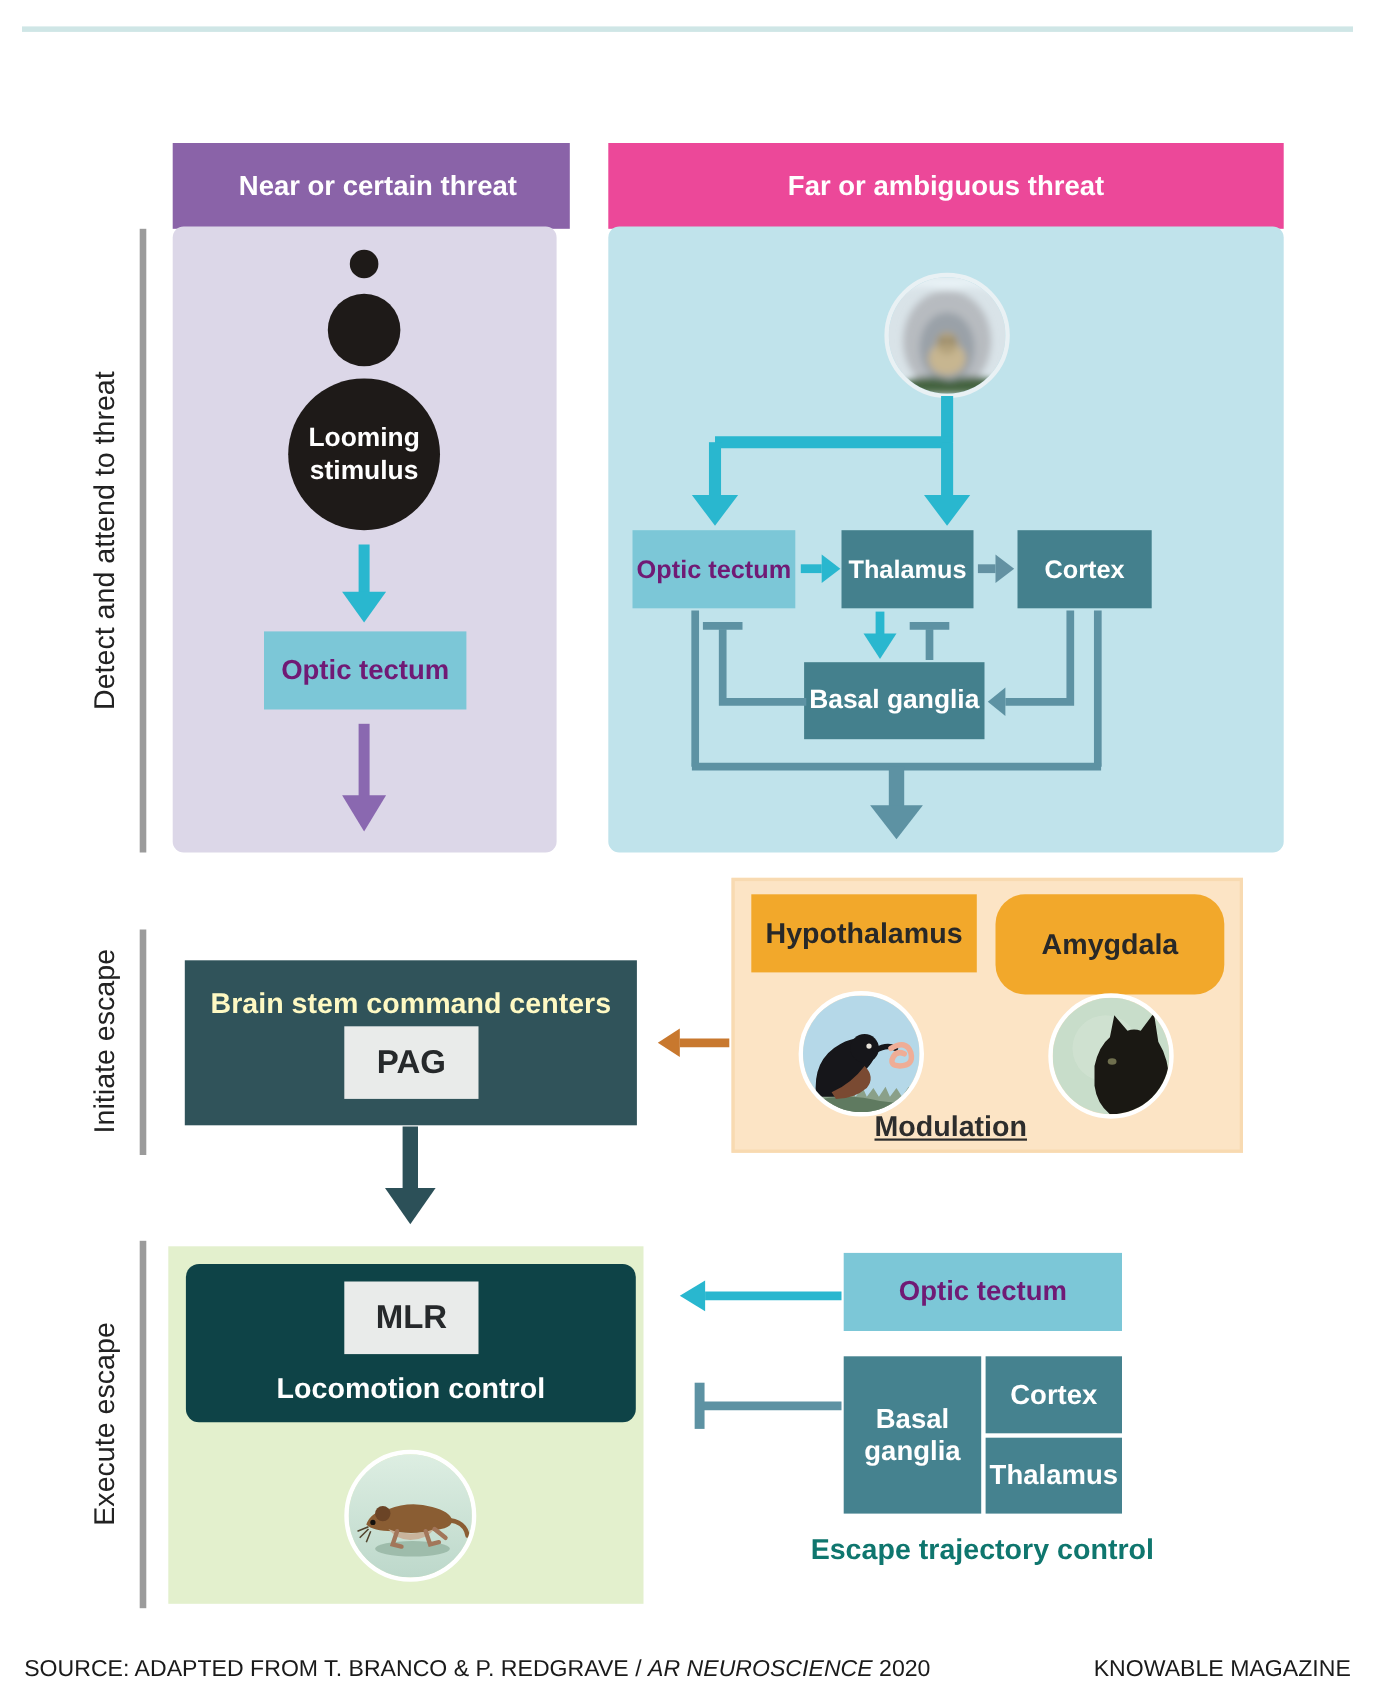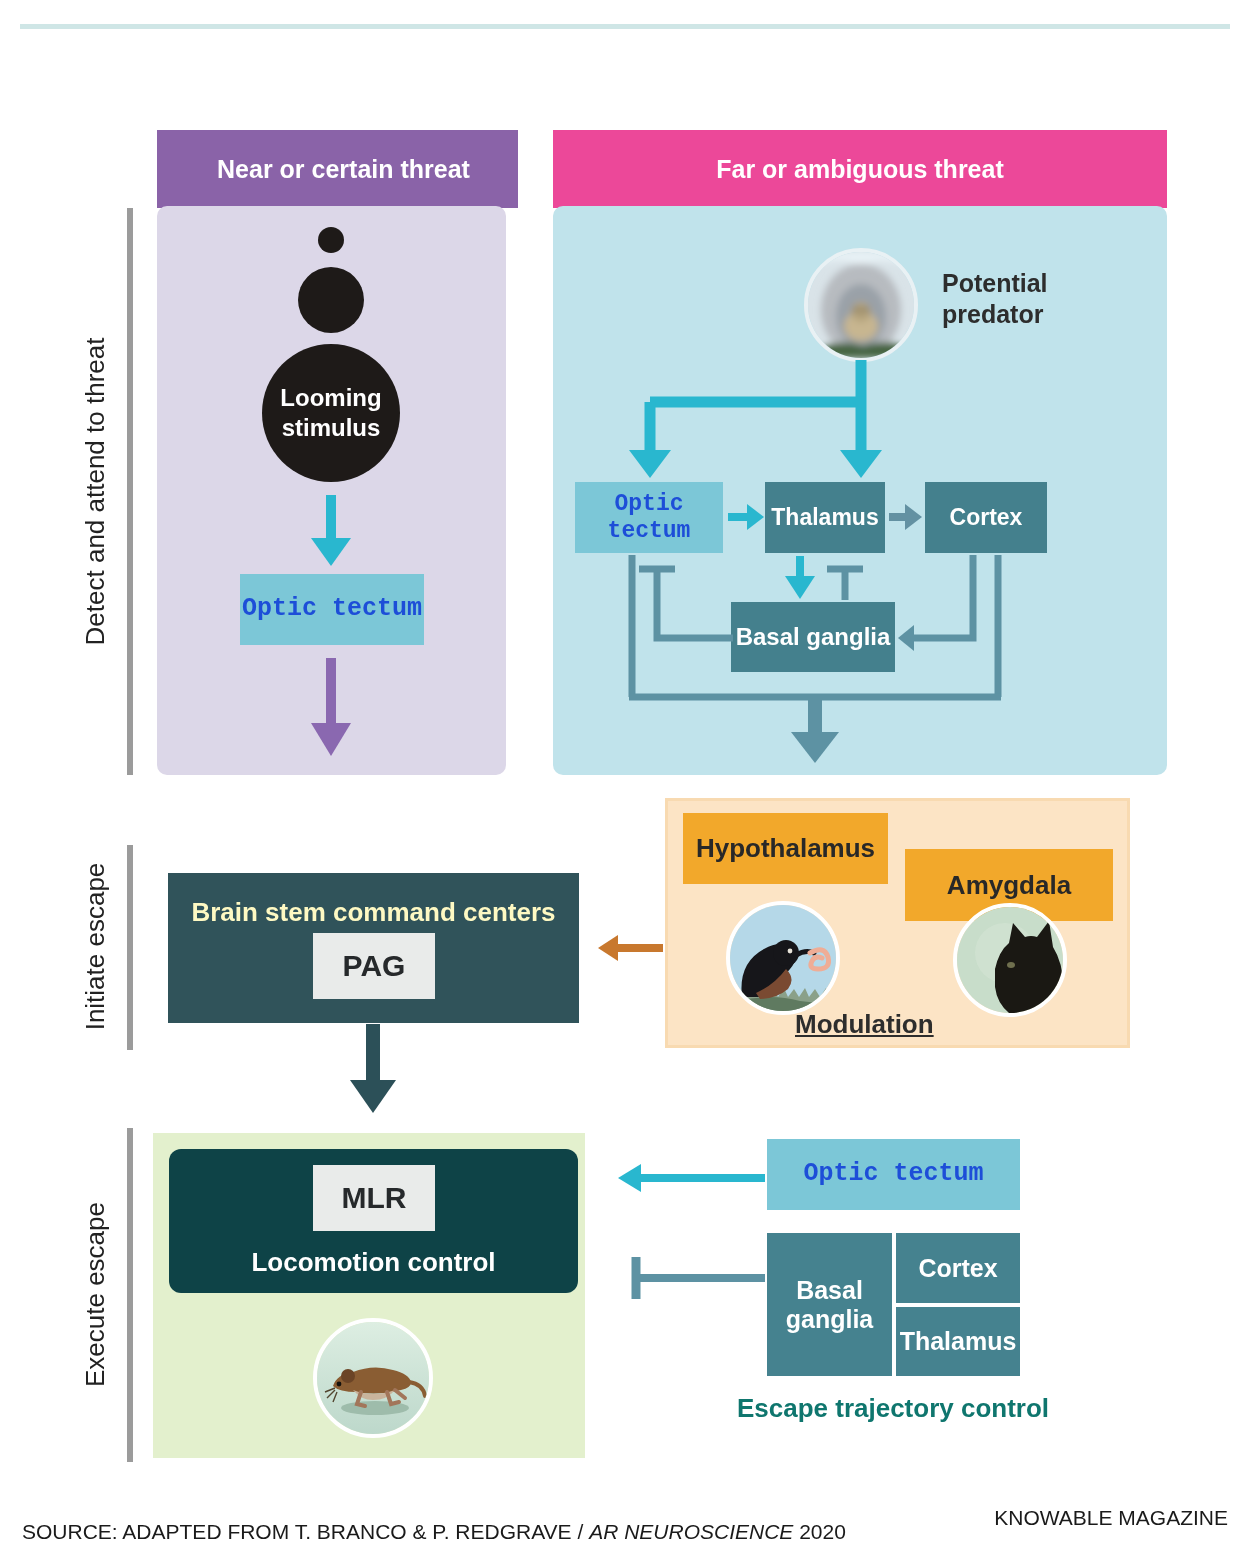--- a/index.html
+++ b/index.html
@@ -18,21 +18,21 @@
   .panel-header{position:absolute;height:78px;display:flex;align-items:center;justify-content:center;
     color:#ffffff;font-size:25px;font-weight:bold;}
   .panel-body{position:absolute;border-radius:10px;}
   .purple-h{background:#8a63a8;}
   .teal-h{background:#ec4899;}
   .purple-b{background:#dcd7e8;}
   .blue-b{background:#c0e3eb;}
 
   .node{position:absolute;display:flex;align-items:center;justify-content:center;text-align:center;
     font-weight:bold;line-height:1.15;}
-  .node.light{background:#7cc7d7;color:#1d4ed8;font-family:Liberation Mono, monospace;}
+  .node.light{background:#7cc7d7;color:#701a75;}
   .node.dark{background:#44808d;color:#ffffff;}
   .node.dark2{background:#45828f;color:#ffffff;}
 
   .circle{position:absolute;border-radius:50%;}
   .black-dot{background:#1e1a18;}
   .loom-text{color:#ffffff;font-size:24px;font-weight:bold;text-align:center;line-height:1.25;}
 
   .photo{position:absolute;border-radius:50%;overflow:hidden;border:4px solid #ffffff;box-sizing:border-box;}
   .photo svg{display:block;}
   .caption{position:absolute;font-size:25px;font-weight:bold;color:#2d2d2d;line-height:1.25;}
@@ -95,35 +95,34 @@
         <ellipse cx="53" cy="58" rx="40" ry="46" fill="#b7bbc0"></ellipse>
         <ellipse cx="53" cy="64" rx="25" ry="32" fill="#9aa1a8"></ellipse>
         <ellipse cx="53" cy="74" rx="17" ry="15" fill="#c7b690"></ellipse>
         <circle cx="53" cy="60" r="10" fill="#b3a27c"></circle>
         <circle cx="49" cy="58" r="2" fill="#4a4236"></circle>
         <circle cx="57" cy="58" r="2" fill="#4a4236"></circle>
         <path d="M10,98 Q30,86 55,94 Q80,86 100,96 L106,106 L0,106 Z" fill="#44633f"></path>
       </g>
     </svg>
   </div>
-  <div class="caption" style="left:942px;top:268px;width:160px;">Potential predator</div>
 
   <div class="node light" style="left:575px;top:482px;width:148px;height:71px;font-size:23px;">Optic tectum</div>
   <div class="node dark" style="left:765px;top:482px;width:120px;height:71px;font-size:23px;">Thalamus</div>
   <div class="node dark" style="left:925px;top:482px;width:122px;height:71px;font-size:23px;">Cortex</div>
   <div class="node dark" style="left:731px;top:602px;width:164px;height:70px;font-size:24px;">Basal ganglia</div>
 
   <div class="brainstem" style="left:168px;top:873px;width:411px;height:150px;">
     <div class="bs-label">Brain stem command centers</div>
   </div>
   <div class="chip" style="left:313px;top:933px;width:122px;height:66px;">PAG</div>
 
   <div class="orange-panel" style="left:665px;top:798px;width:465px;height:250px;"></div>
   <div class="orange-box" style="left:683px;top:813px;width:205px;height:71px;">Hypothalamus</div>
-  <div class="orange-box" style="left:905px;top:849px;width:208px;height:72px;">Amygdala</div>
+  <div class="orange-box" style="left:905px;top:813px;width:208px;height:91px;border-radius:27px;">Amygdala</div>
 
   <div class="photo" style="left:726px;top:901px;width:114px;height:114px;">
     <svg width="106" height="106" viewBox="0 0 106 106">
       <rect width="106" height="106" fill="#b5d8e8"></rect>
       <path d="M0,92 l6,-8 4,8 5,-10 4,10 5,-8 4,8 6,-10 4,10 5,-8 5,8 6,-9 4,9 6,-8 5,8 6,-9 4,9 6,-8 5,8 6,-9 6,11 L106,106 L0,106 Z" fill="#8aa089"></path>
       <path d="M8,96 Q40,88 70,96 L106,100 L106,106 L0,106 Z" fill="#5f7a60"></path>
       <path d="M12,92 Q8,58 34,44 Q52,34 62,44 Q70,52 60,64 Q44,84 30,92 Z" fill="#16161a"></path>
       <path d="M26,88 Q44,80 56,64 Q66,74 58,84 Q46,94 30,94 Z" fill="#7a4a32"></path>
       <circle cx="56" cy="48" r="13" fill="#16161a"></circle>
       <circle cx="60" cy="46" r="2.4" fill="#e8e4da"></circle>
@@ -248,16 +247,16 @@
     <g>
       <line x1="765" y1="1178" x2="641" y2="1178" stroke="#29b7cf" stroke-width="8"></line>
       <polygon points="641,1164 641,1192 618,1178" fill="#29b7cf"></polygon>
     </g>
     <g>
       <line x1="765" y1="1278" x2="640" y2="1278" stroke="#5d92a3" stroke-width="8"></line>
       <line x1="636" y1="1257" x2="636" y2="1299" stroke="#5d92a3" stroke-width="9"></line>
     </g>
   </svg>
 
-  <div class="footer" style="left:22px;margin-top:14px;"><span>SOURCE: ADAPTED FROM T. BRANCO &amp; P. REDGRAVE / </span><span class="it">AR NEUROSCIENCE</span><span> 2020</span></div>
+  <div class="footer" style="left:22px;"><span>SOURCE: ADAPTED FROM T. BRANCO &amp; P. REDGRAVE / </span><span class="it">AR NEUROSCIENCE</span><span> 2020</span></div>
   <div class="footer" style="right:22px;">KNOWABLE MAGAZINE</div>
 
 </div>
 
 </body></html>

